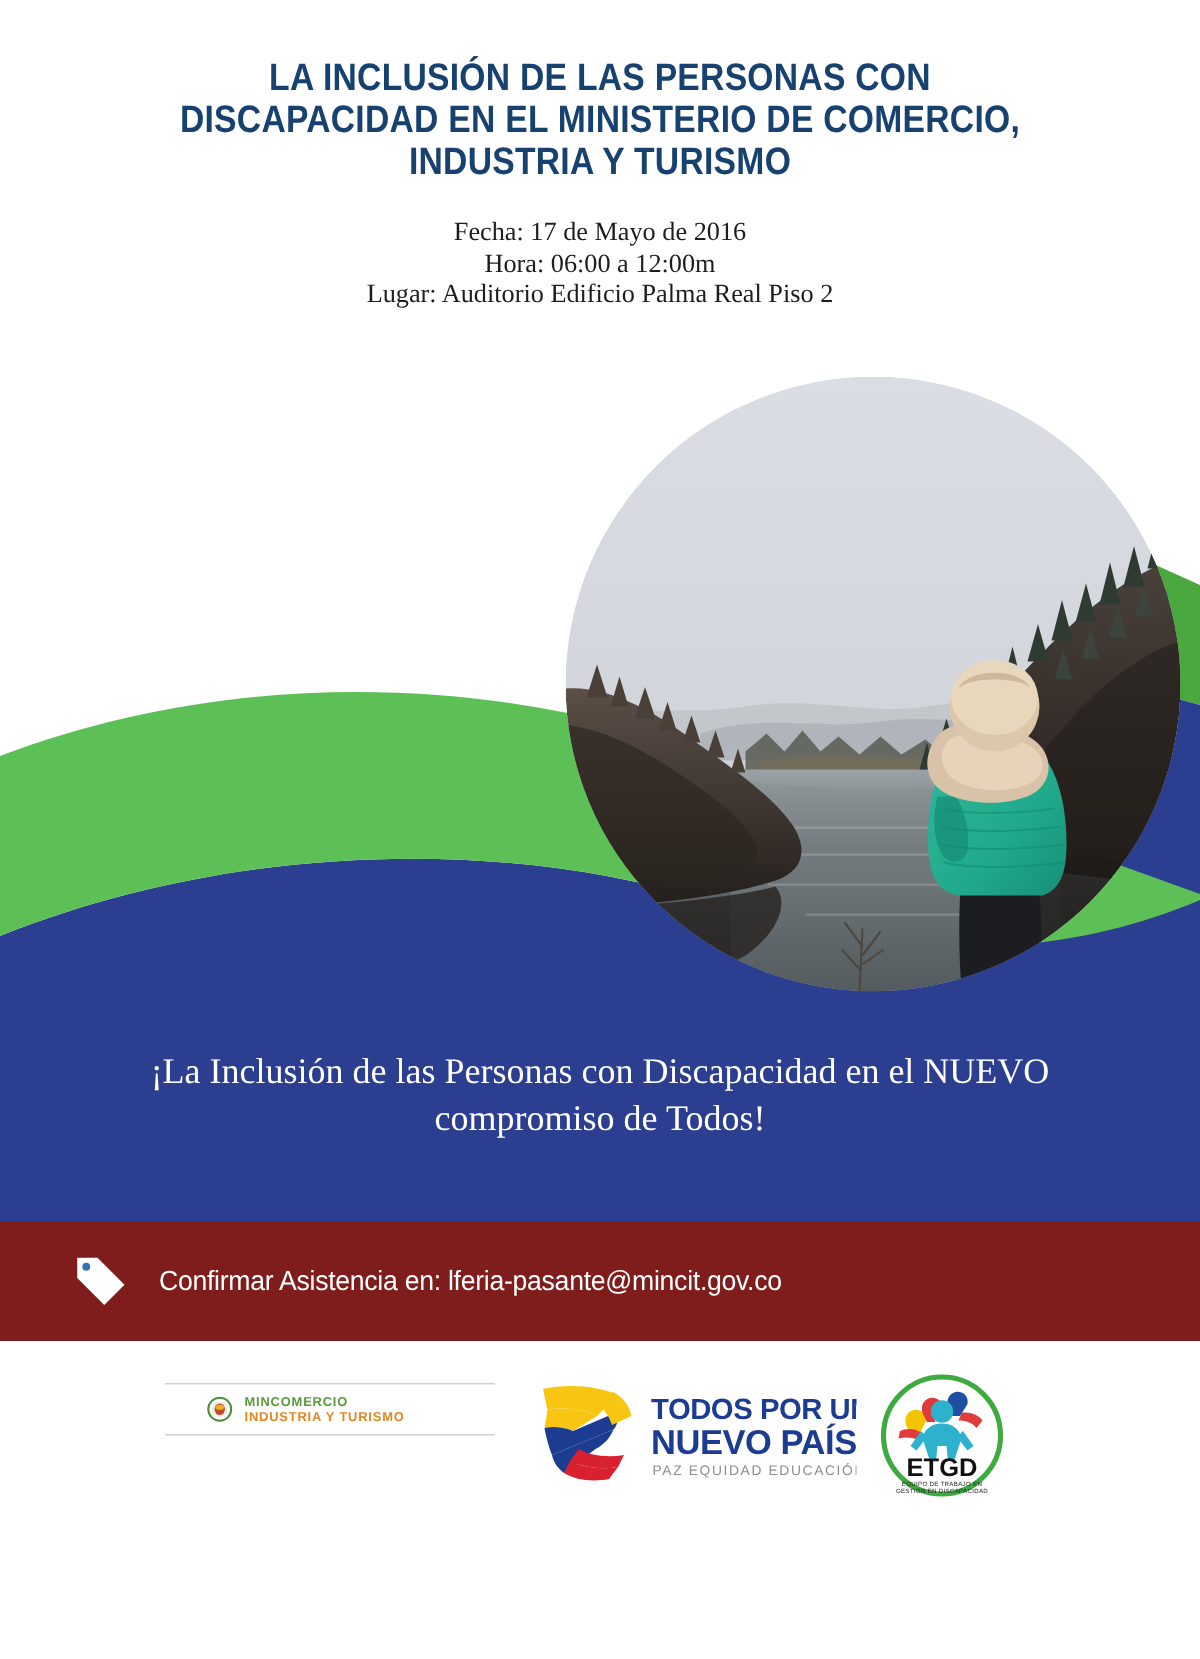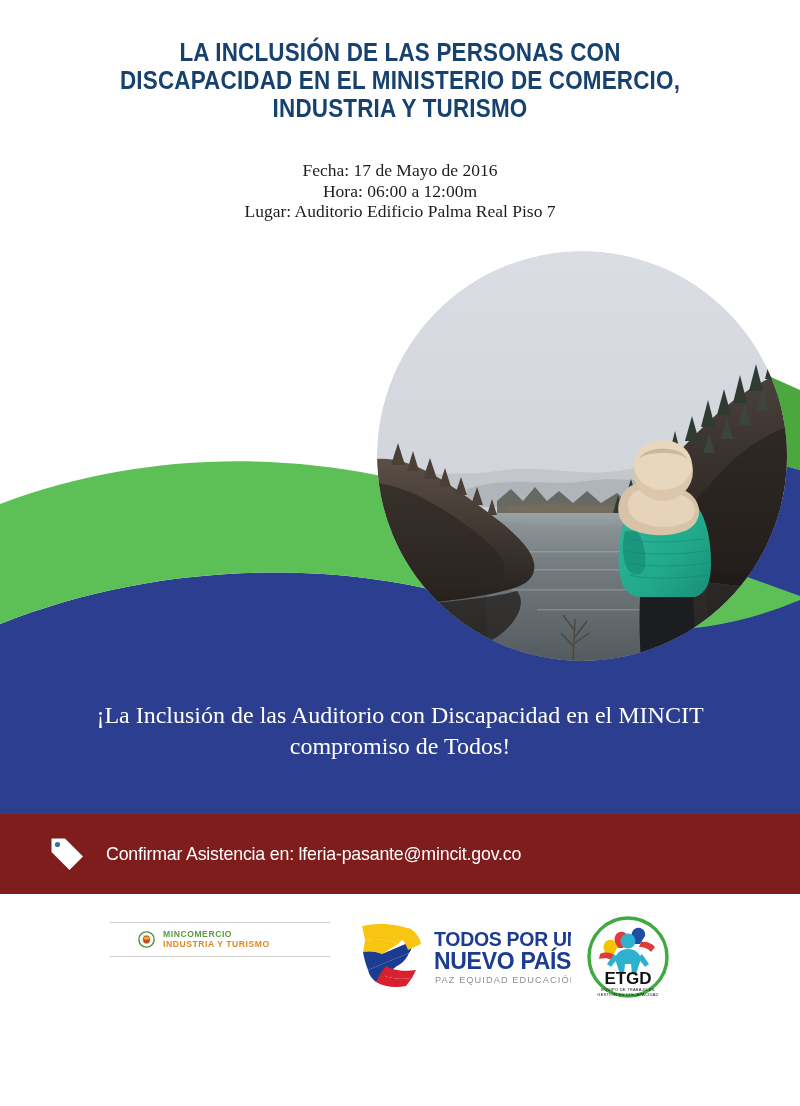--- a/index.html
+++ b/index.html
@@ -24,21 +24,21 @@
     line-height:28px;
     letter-spacing:.2px;
     transform:scaleX(.88);
     transform-origin:center top;
     padding-top:38px;
     text-transform:uppercase;
   }
   .title .ln{ display:block; white-space:nowrap; }
 
   .details{
-    margin-top:38px;
+    margin-top:22px;
     color:#1d1d1d;
     font-family:"Liberation Serif", serif;
     font-size:17.5px;
     line-height:20.5px;
   }
   .details .ln{ display:block; }
 
   
   .question{
     position:absolute; left:36px; top:368px; width:330px;
@@ -260,27 +260,27 @@
 
   <div class="header">
     <div class="title">
       <span class="ln" data-bind="poster.title_lines.0">LA INCLUSIÓN DE LAS PERSONAS CON</span>
       <span class="ln" data-bind="poster.title_lines.1">DISCAPACIDAD EN EL MINISTERIO DE COMERCIO,</span>
       <span class="ln" data-bind="poster.title_lines.2">INDUSTRIA Y TURISMO</span>
     </div>
     <div class="details">
       <span class="ln" data-bind="poster.details_lines.0">Fecha: 17 de Mayo de 2016</span>
       <span class="ln" data-bind="poster.details_lines.1">Hora: 06:00 a 12:00m</span>
-      <span class="ln" data-bind="poster.details_lines.2">Lugar: Auditorio Edificio Palma Real Piso 7</span>
+      <span class="ln" data-bind="poster.details_lines.2">Lugar: Auditorio Edificio Palma Real Piso 2</span>
     </div>
   </div>
 
 
   <div class="slogan">
-    <span class="ln" data-bind="poster.slogan_lines.0">¡La Inclusión de las Auditorio con Discapacidad en el MINCIT</span>
+    <span class="ln" data-bind="poster.slogan_lines.0">¡La Inclusión de las Personas con Discapacidad en el NUEVO</span>
     <span class="ln" data-bind="poster.slogan_lines.1">compromiso de Todos!</span>
   </div>
 
   <div class="confirm-band">
     <svg class="tag-icon" viewBox="0 0 38 38">
       <path d="M3.5,3.5 L17,3.5 L35,21.5 L21.5,35 L3.5,17 Z" fill="#ffffff"></path>
       <circle cx="9.5" cy="9.5" r="2.6" fill="#3372b0"></circle>
     </svg>
     <div class="confirm-text" data-bind="poster.confirm.text">Confirmar Asistencia en: lferia-pasante@mincit.gov.co</div>
   </div>

